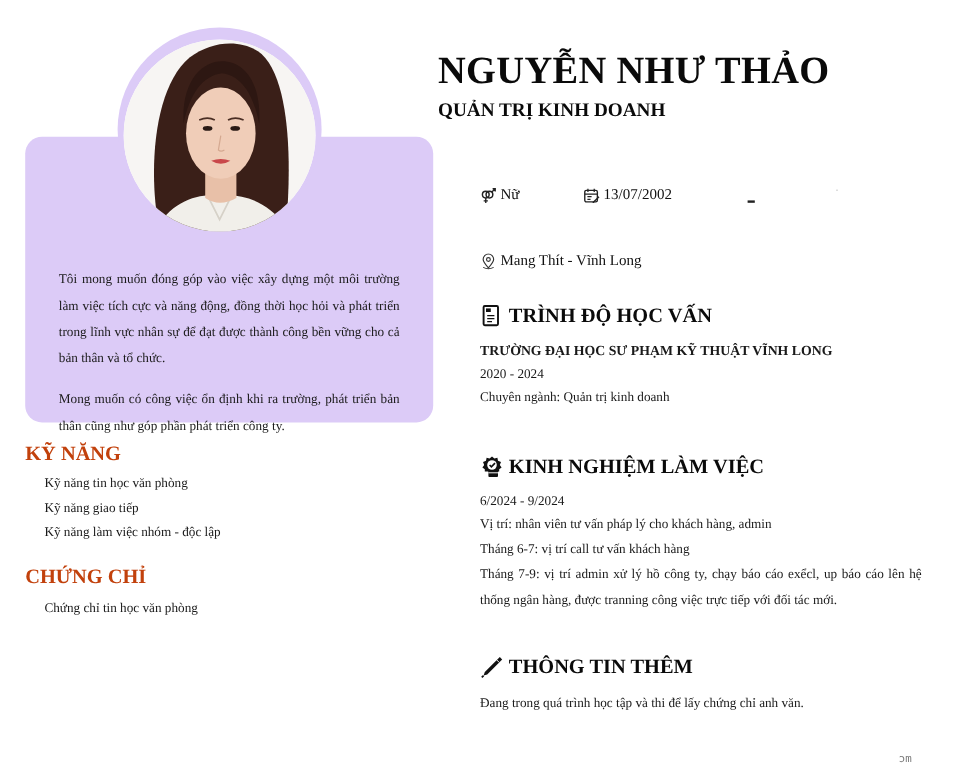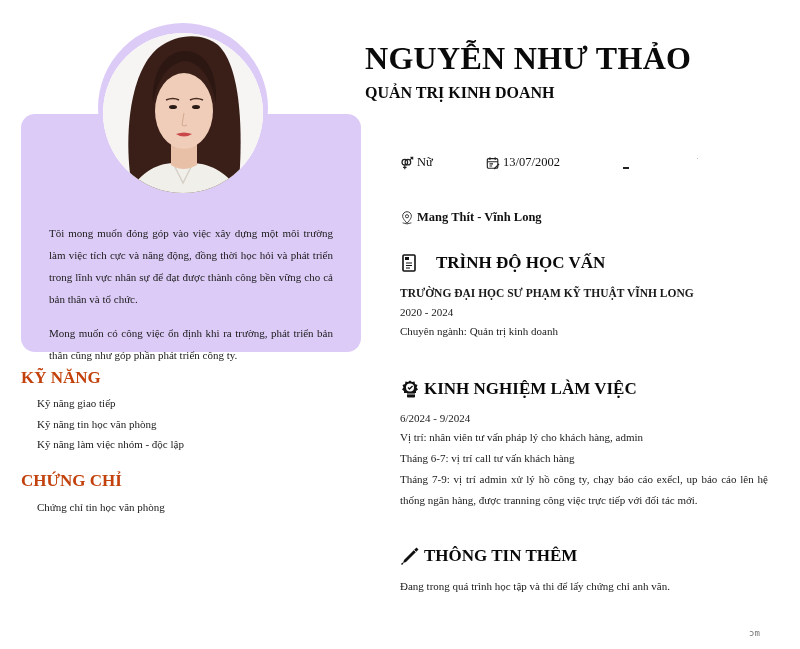--- a/index.html
+++ b/index.html
@@ -94,22 +94,22 @@
   </svg>
 </div>
 
 <div class="objective">
   <p>Tôi mong muốn đóng góp vào việc xây dựng một môi trường làm việc tích cực và năng động, đồng thời học hỏi và phát triển trong lĩnh vực nhân sự để đạt được thành công bền vững cho cả bản thân và tổ chức.</p>
   <p>Mong muốn có công việc ổn định khi ra trường, phát triển bản thân cũng như góp phần phát triển công ty.</p>
 </div>
 
 <div class="left-heading" style="top:368px;">KỸ NĂNG</div>
 <div class="left-list" style="top:393px;">
+  <div>Kỹ năng tin học văn phòng</div>
   <div>Kỹ năng giao tiếp</div>
-  <div>Kỹ năng tin học văn phòng</div>
   <div>Kỹ năng làm việc nhóm - độc lập</div>
 </div>
 
 <div class="left-heading" style="top:471px;">CHỨNG CHỈ</div>
 <div class="left-list" style="top:497px;">
   <div>Chứng chỉ tin học văn phòng</div>
 </div>
 
 <div class="name">NGUYỄN NHƯ THẢO</div>
 <div class="job-title">QUẢN TRỊ KINH DOANH</div>
@@ -132,40 +132,40 @@
         <rect x="1.5" y="3" width="12" height="11" rx="1.5" fill="none" stroke="#222" stroke-width="1.3"></rect>
         <path d="M1.5 6.5 H13.5 M4.5 1.5 V4.5 M10.5 1.5 V4.5 M4 9 H8 M4 11.5 H7" stroke="#222" stroke-width="1.2"></path>
         <path d="M9 14 L14.5 8.5 L15.5 9.5 L10 15 H9 Z" fill="#222"></path>
       </svg>
   </span>
   <span>13/07/2002</span>
 </div>
 <div class="dash-mark"></div>
 <div class="dot-mark"></div>
 
-<div class="info-row" style="left:400px; top:210px;font-weight:bold;">
+<div class="info-row" style="left:400px; top:210px;">
   <span class="icon">
     <svg viewBox="0 0 16 16">
         <path d="M8 14 C4 9.5 3 7.5 3 5.8 A5 5 0 0 1 13 5.8 C13 7.5 12 9.5 8 14 Z" fill="none" stroke="#333" stroke-width="1.1"></path>
         <circle cx="8" cy="6" r="1.8" fill="none" stroke="#333" stroke-width="1.1"></circle>
         <path d="M3 13.5 Q8 16 13 13.5" stroke="#333" stroke-width="1" fill="none"></path>
       </svg>
   </span>
   <span>Mang Thít - Vĩnh Long</span>
 </div>
 
 <div class="section-heading" style="top:253px;">
   <span class="icon">
     <svg viewBox="0 0 20 20">
         <rect x="3" y="2" width="12" height="16" rx="1" fill="none" stroke="#111" stroke-width="1.6"></rect>
         <rect x="5" y="4" width="4" height="3" fill="#111"></rect>
         <path d="M6 10 H12 M6 12.5 H12 M6 15 H10" stroke="#111" stroke-width="1.2"></path>
       </svg>
   </span>
-  <span style="margin-left:12px;">TRÌNH ĐỘ HỌC VẤN</span>
+  <span style="margin-left:0;">TRÌNH ĐỘ HỌC VẤN</span>
 </div>
 <div class="block" style="top:283px;">
   <div class="org">TRƯỜNG ĐẠI HỌC SƯ PHẠM KỸ THUẬT VĨNH LONG</div>
   <div class="period">2020 - 2024</div>
   <div class="line">Chuyên ngành: Quản trị kinh doanh</div>
 </div>
 
 <div class="section-heading" style="top:379px;">
   <span class="icon">
     <svg viewBox="0 0 20 20">

